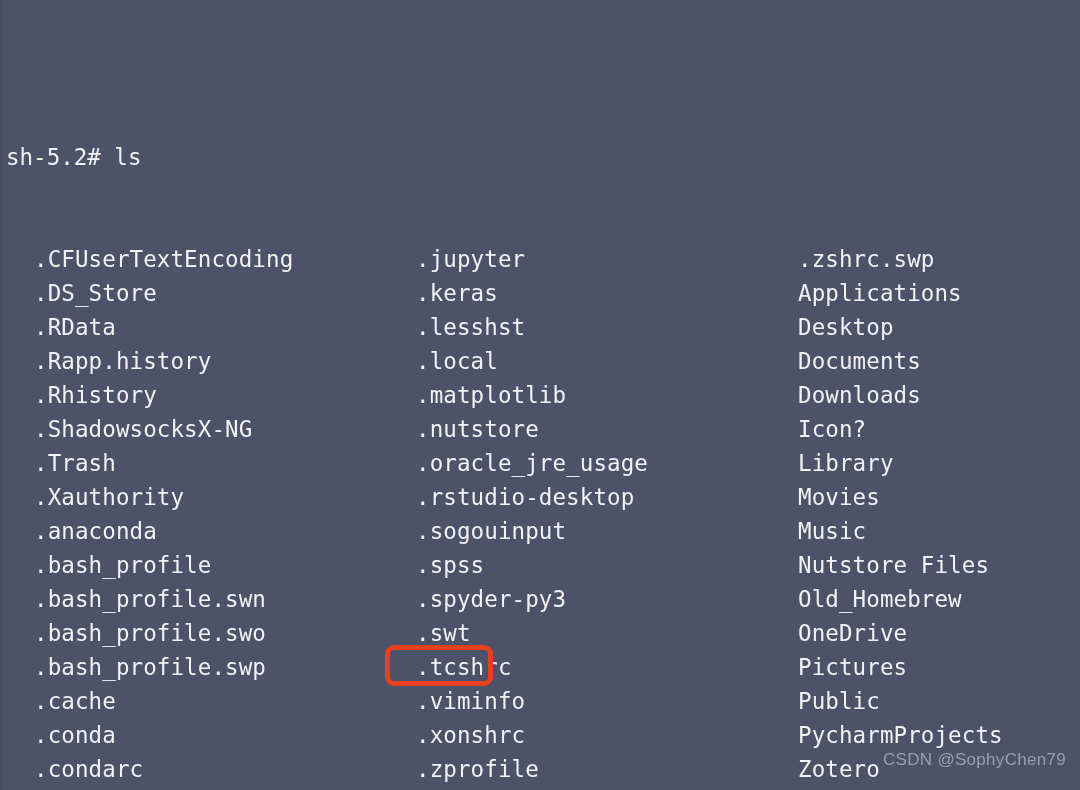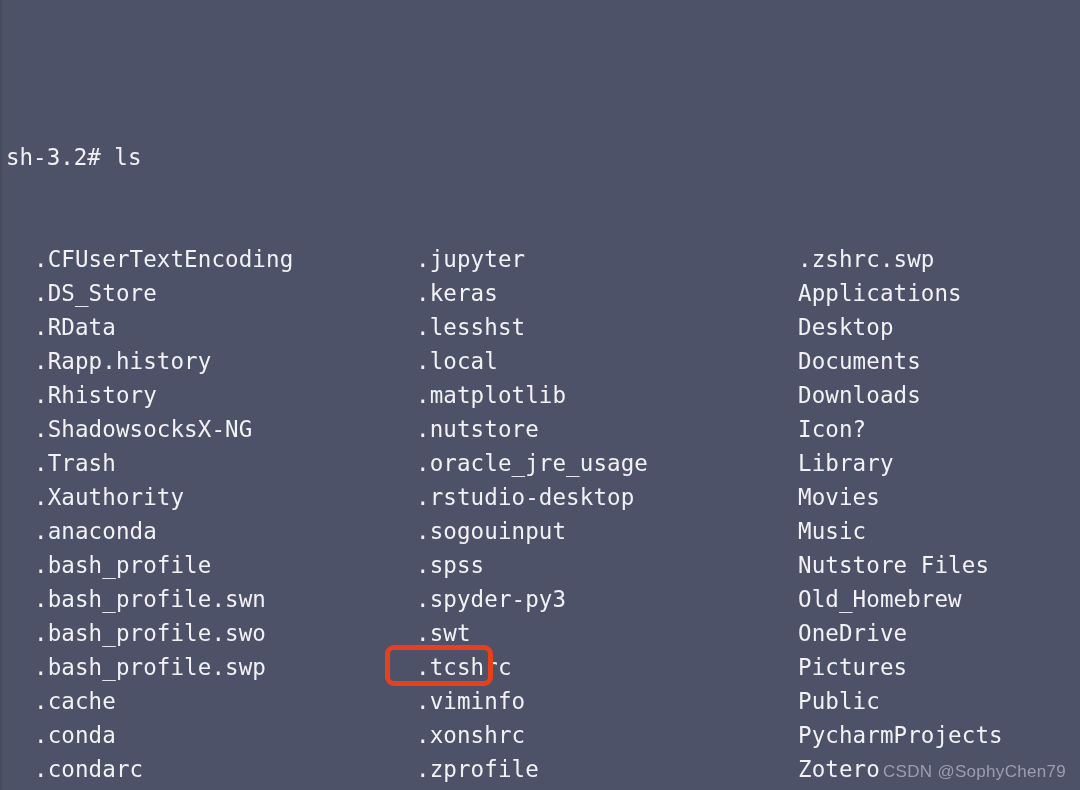--- a/index.html
+++ b/index.html
@@ -68,40 +68,40 @@
     border: 5px solid #e8401c;
     border-radius: 9px;
     box-sizing: border-box;
     pointer-events: none;
     z-index: 10;
   }
 
   #watermark {
     position: absolute;
     right: 14px;
-    bottom: 8px;
+    bottom: 20px;
     font-family: "Liberation Sans", "DejaVu Sans", sans-serif;
     font-size: 17px;
     line-height: 20px;
     color: #9a9eae;
     letter-spacing: 0.3px;
     z-index: 8;
     white-space: pre;
   }
 </style>
 </head>
 <body>
 
 <div id="terminal">
 
   <div id="left-edge"></div>
 
   <div class="column" id="col-1">
     <div class="column-inner">
-      <div class="prompt-line">sh-3.2# ls</div>
+      <div class="prompt-line">sh-5.2# ls</div>
       <div id="col-1-rows"><div class="row">.CFUserTextEncoding</div><div class="row">.DS_Store</div><div class="row">.RData</div><div class="row">.Rapp.history</div><div class="row">.Rhistory</div><div class="row">.ShadowsocksX-NG</div><div class="row">.Trash</div><div class="row">.Xauthority</div><div class="row">.anaconda</div><div class="row">.bash_profile</div><div class="row">.bash_profile.swn</div><div class="row">.bash_profile.swo</div><div class="row">.bash_profile.swp</div><div class="row">.cache</div><div class="row">.conda</div><div class="row">.condarc</div><div class="row">.config</div></div>
     </div>
   </div>
 
   <div class="column" id="col-2">
     <div class="column-inner">
       <div class="row blank">&nbsp;</div>
       <div id="col-2-rows"><div class="row">.jupyter</div><div class="row">.keras</div><div class="row">.lesshst</div><div class="row">.local</div><div class="row">.matplotlib</div><div class="row">.nutstore</div><div class="row">.oracle_jre_usage</div><div class="row">.rstudio-desktop</div><div class="row">.sogouinput</div><div class="row">.spss</div><div class="row">.spyder-py3</div><div class="row">.swt</div><div class="row">.tcshrc</div><div class="row">.viminfo</div><div class="row">.xonshrc</div><div class="row">.zprofile</div><div class="row">.zsh_history</div></div>
     </div>
   </div>

